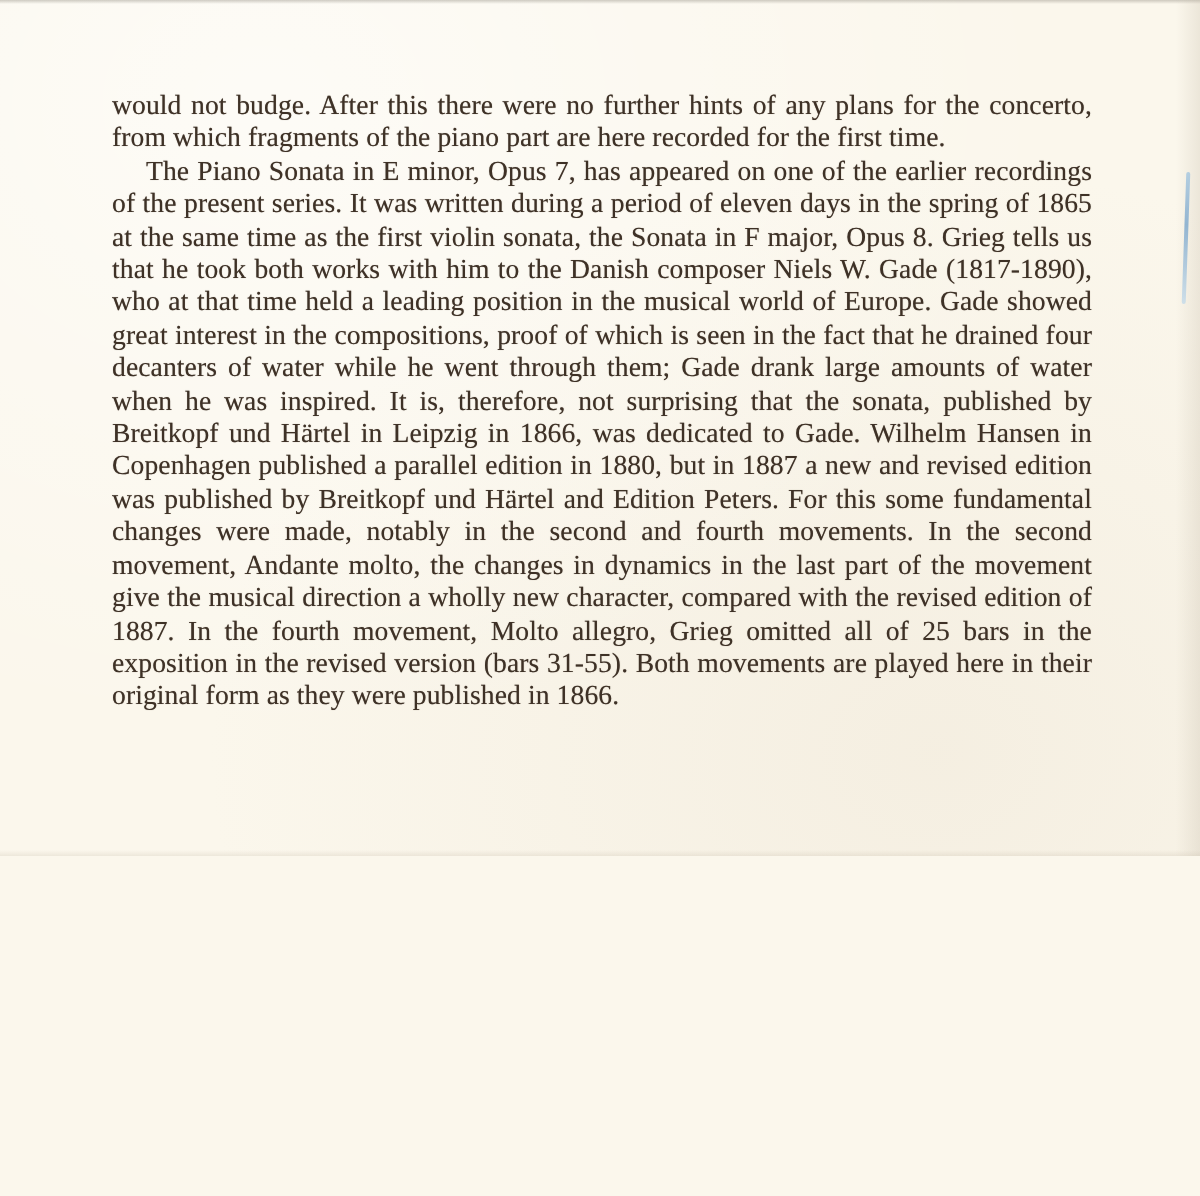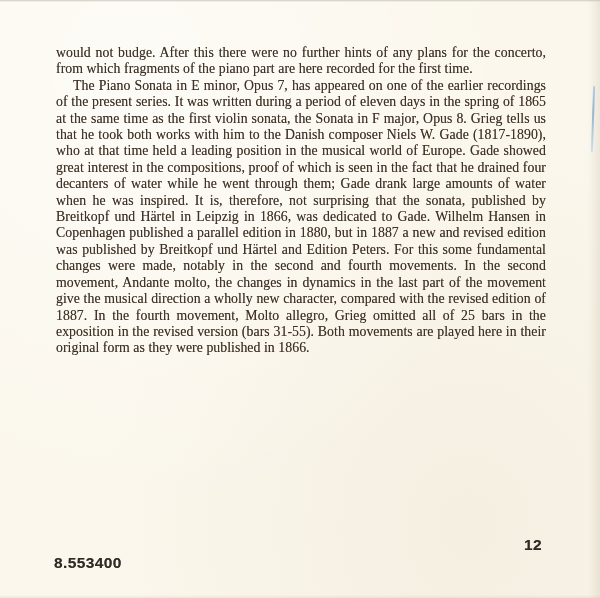--- a/index.html
+++ b/index.html
@@ -3,21 +3,21 @@
 <meta charset="utf-8">
 <style>
   html, body {
     margin: 0;
     padding: 0;
     background: #fbf7ec;
   }
   .page {
     position: relative;
     width: 600px;
-    height: 598px;
+    height: 428px;
     overflow: hidden;
     background:
       radial-gradient(ellipse at 22% 12%, rgba(255,255,255,0.55), rgba(255,255,255,0) 60%),
       radial-gradient(ellipse at 78% 88%, rgba(233,223,205,0.35), rgba(233,223,205,0) 55%),
       var(--paper, #fbf7ec);
     font-family: "Liberation Serif", serif;
   }
   .top-edge {
     position: absolute;
     top: 0; left: 0; right: 0;

